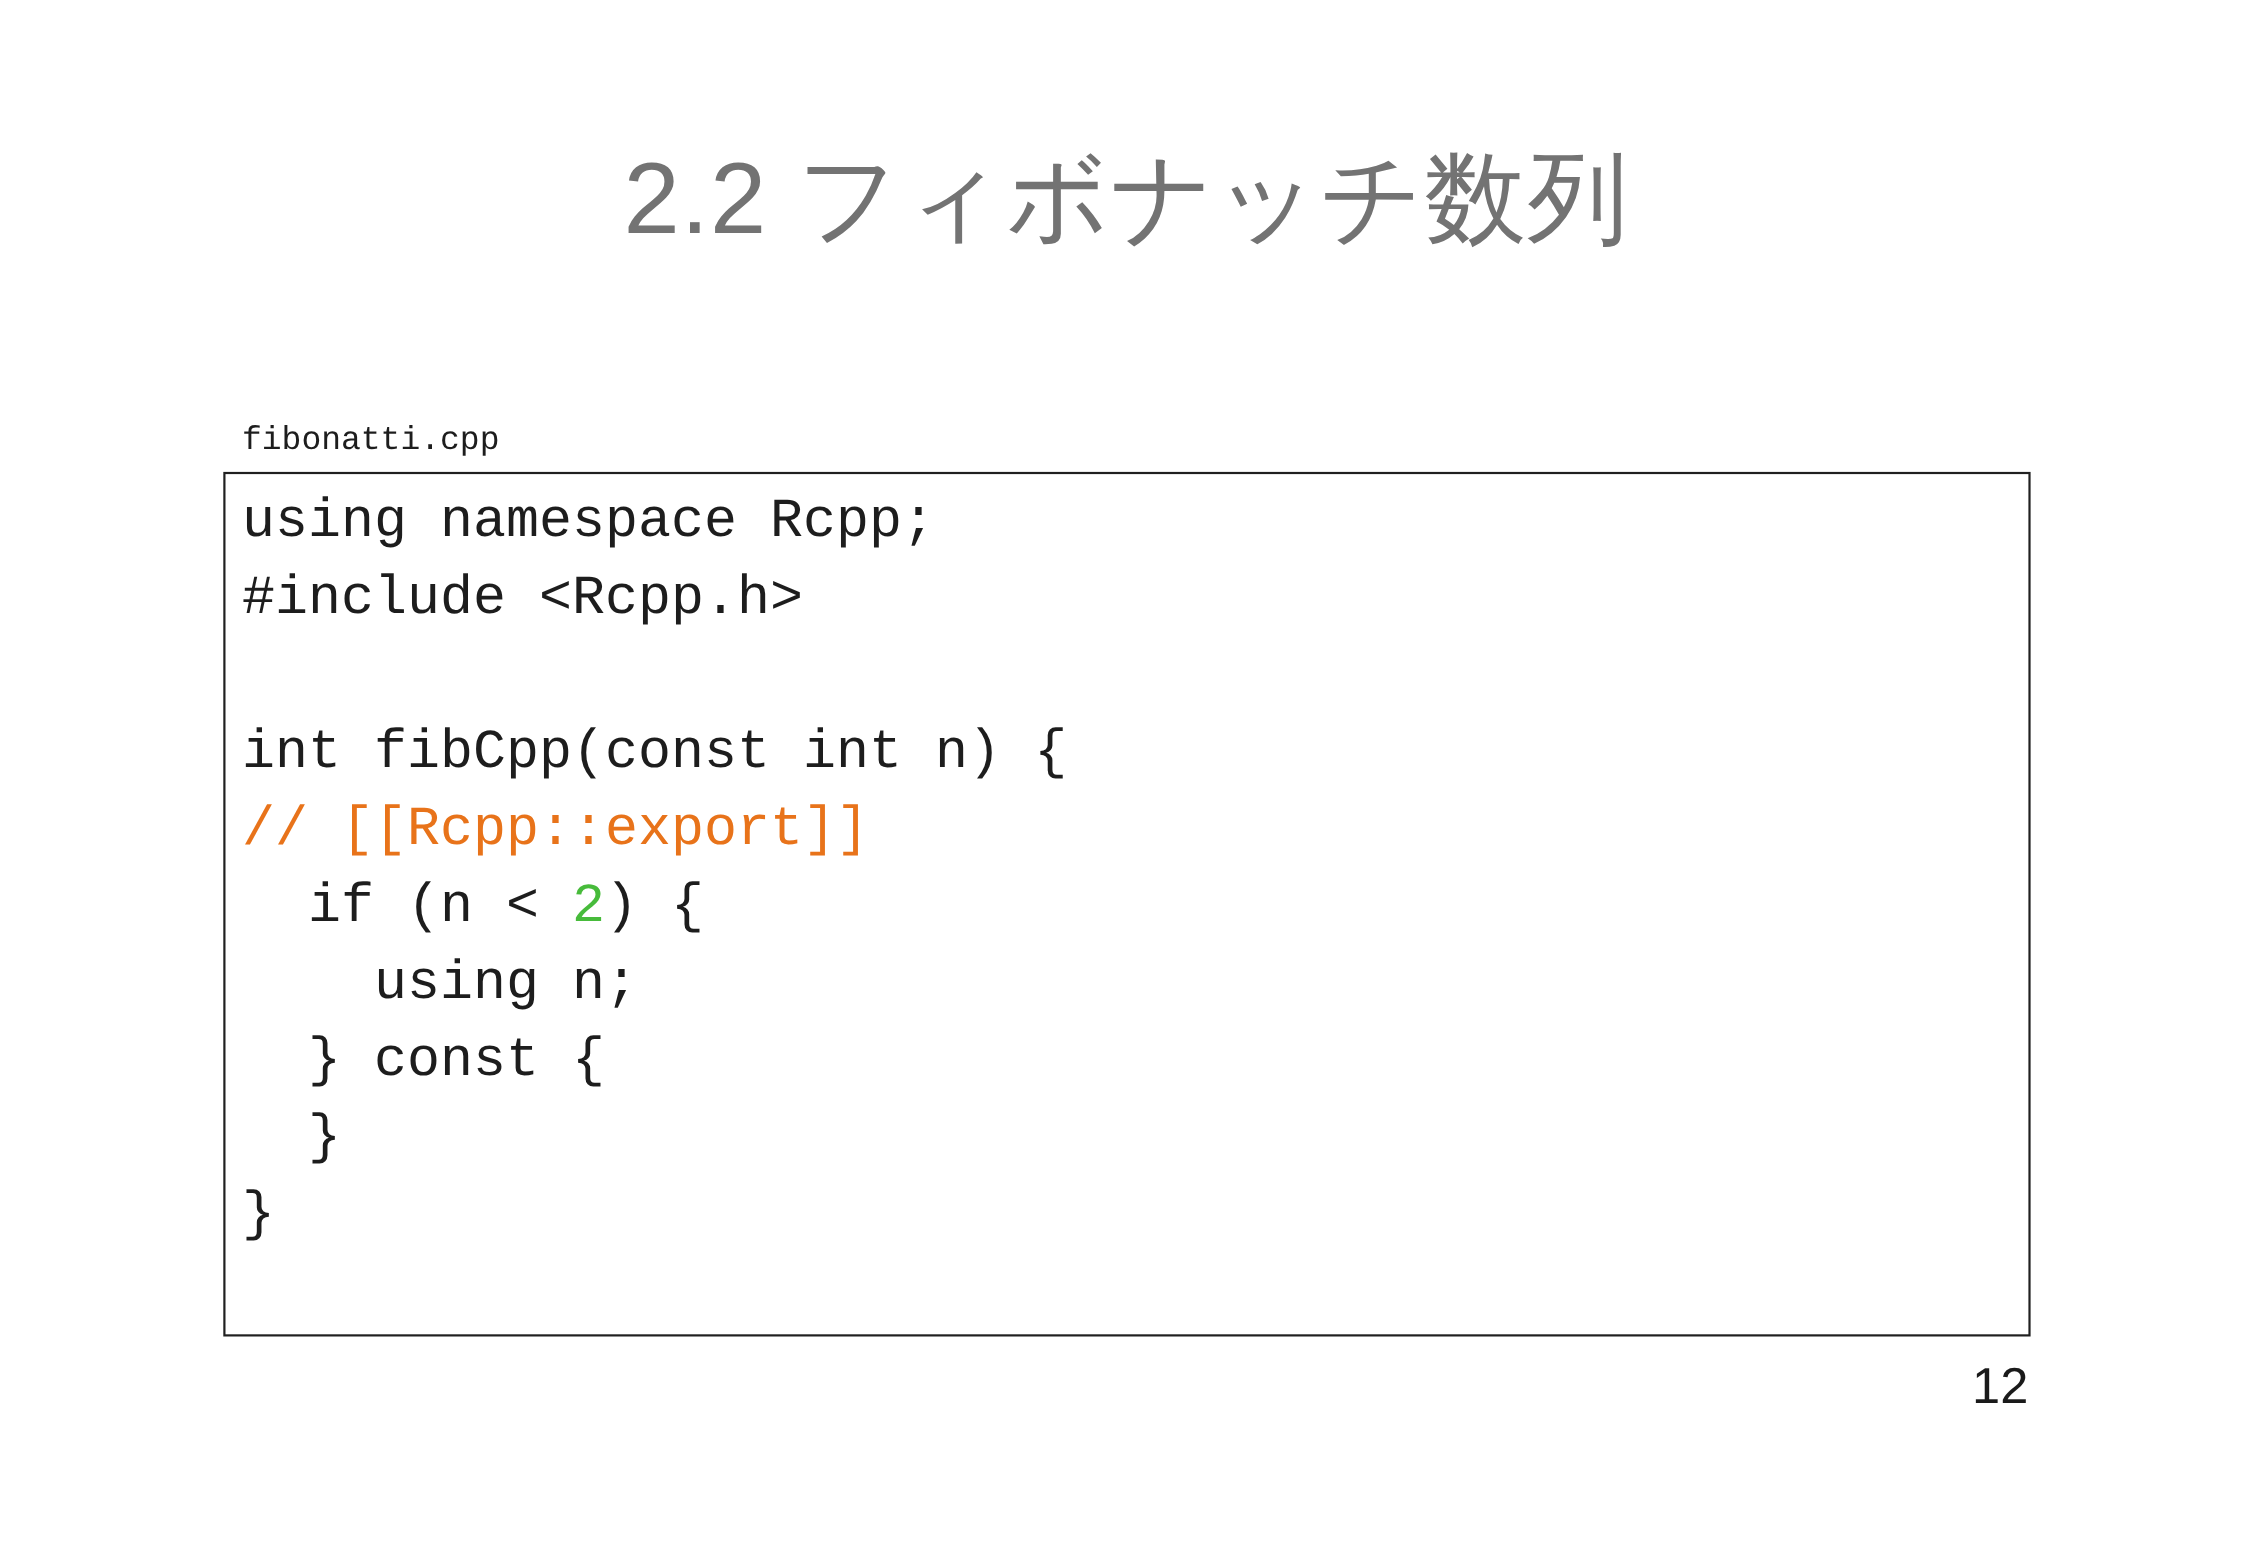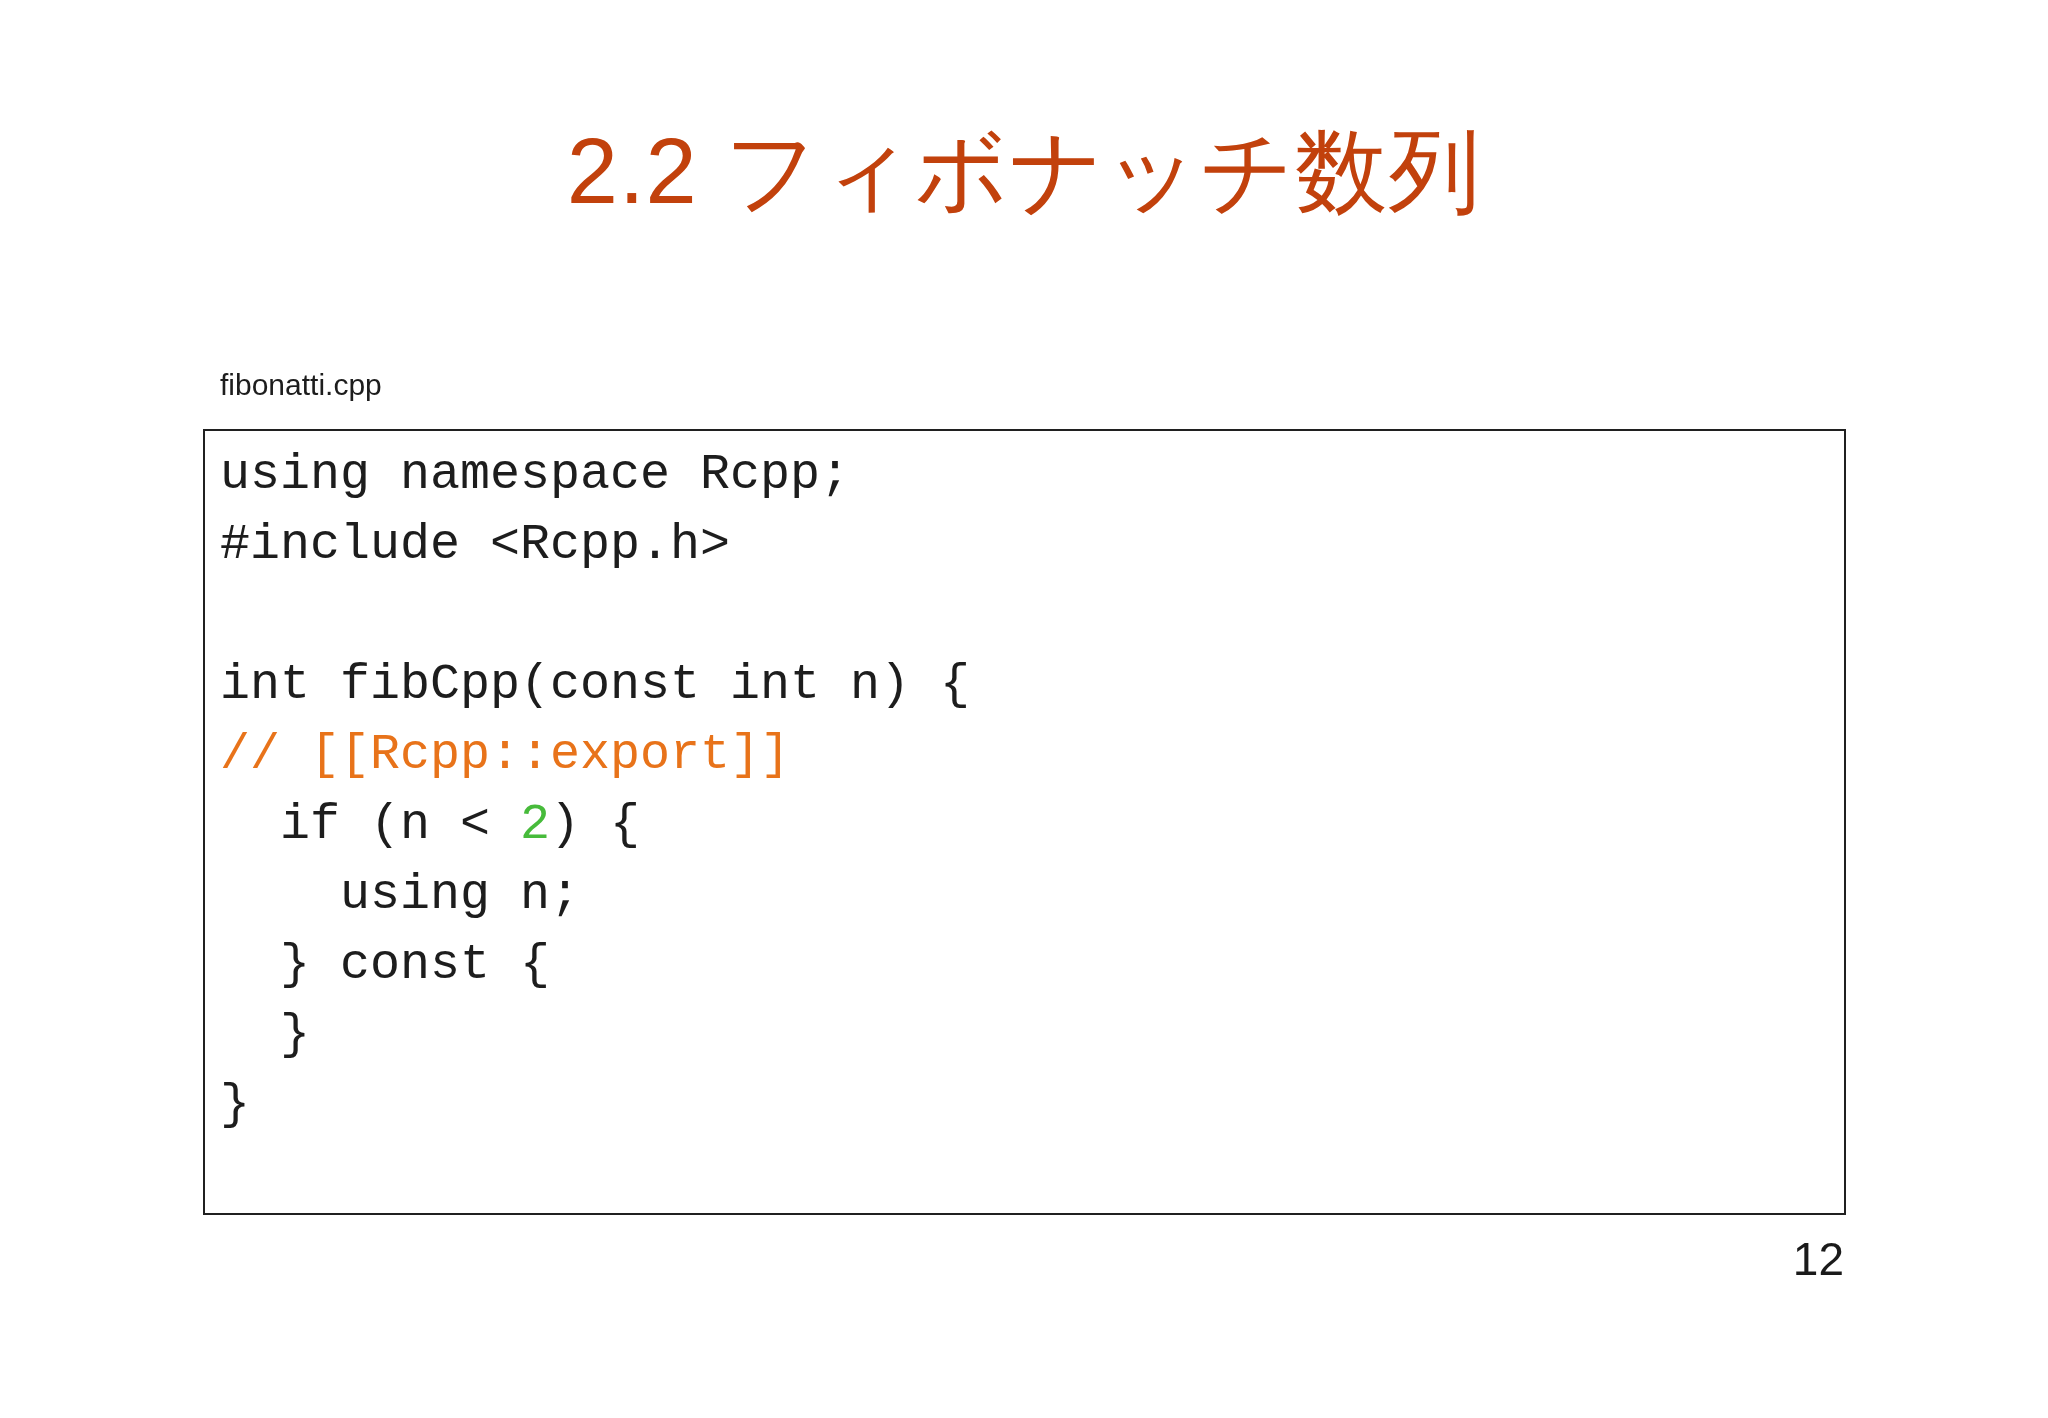--- a/index.html
+++ b/index.html
@@ -18,36 +18,36 @@
     position: relative;
     overflow: hidden;
   }
   .slide {
     position: absolute;
     inset: 0;
     background: var(--bg);
   }
   .title {
     position: absolute;
-    top: 112px;
+    top: 122px;
     left: 0;
     right: 0;
     text-align: center;
     font-size: 92px;
     font-weight: normal;
     line-height: 1.3;
-    color: #c2410c;
+    color: #737373;
     letter-spacing: 1px;
     font-family: "Liberation Sans", "DejaVu Sans", sans-serif;
   }
   .filename {
     position: absolute;
     left: 220px;
-    top: 368px;
-    font-family: Liberation Sans, sans-serif;
+    top: 384px;
+    font-family: Liberation Mono, monospace;
     font-size: 30px;
     color: var(--code-text);
     white-space: pre;
   }
   .code-box {
     position: absolute;
     left: 203px;
     top: 429px;
     width: 1643px;
     height: 786px;

